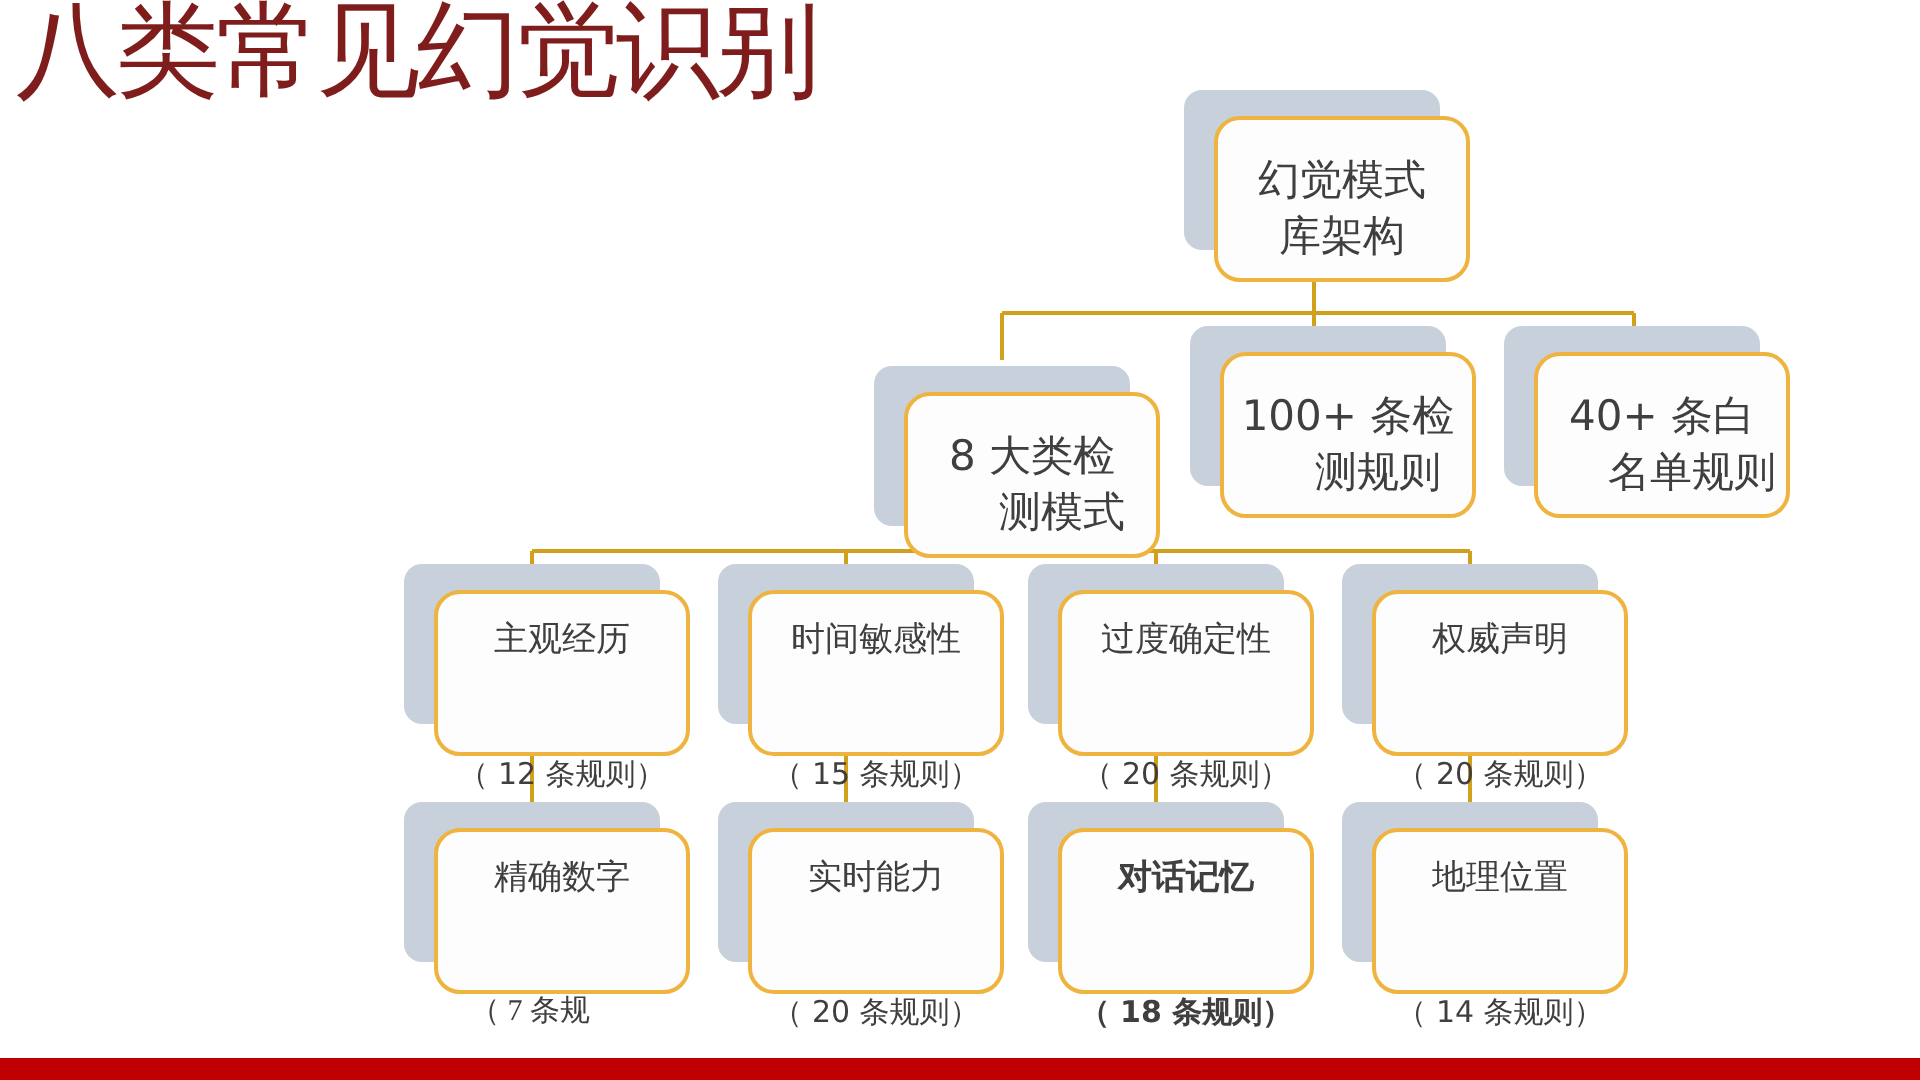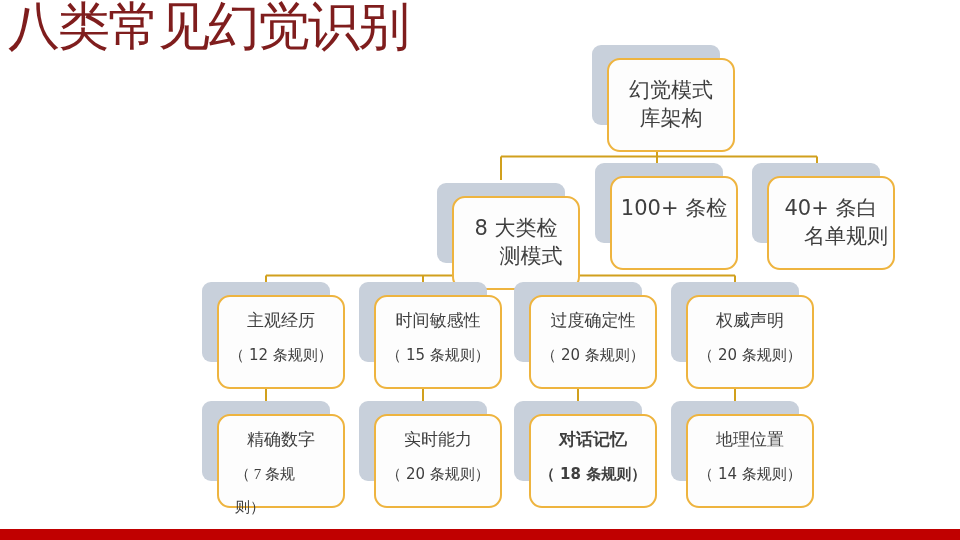--- a/index.html
+++ b/index.html
@@ -15,32 +15,32 @@
     color:#7f1d1d;white-space:nowrap;
   }
   #connectors{position:absolute;left:0;top:0;z-index:1;}
   #connectors path{stroke:var(--connector,#D1A01D);stroke-width:2;fill:none;}
   .node{position:absolute;z-index:2;width:145px;height:98px;}
   .shadow{
     position:absolute;left:0;top:0;width:128px;height:80px;
     background:var(--shadow,#C8D0DB);border-radius:9px;
   }
   .card{
-    position:absolute;left:15px;top:13px;width:128px;height:94px;
+    position:absolute;left:15px;top:13px;width:128px;height:83px;
     box-sizing:border-box;border:2.5px solid var(--box-border,#EEB43F);
     border-radius:13px;background:#FDFDFD;
     display:flex;flex-direction:column;align-items:center;
     text-align:center;overflow:visible;
   }
   .card.big{padding-top:16px;}
   .card.small{padding-top:13px;}
   .big-line{font-size:21px;line-height:28px;white-space:nowrap;width:100%;}
   .big-line.indent{padding-left:30px;box-sizing:border-box;text-align:center;}
   .t{font-size:17px;line-height:20px;margin-bottom:15px;white-space:nowrap;width:100%;text-align:center;}
-  .s{font-size:15px;line-height:20px;white-space:nowrap;width:100%;}
+  .s{font-size:15px;line-height:20px;white-space:nowrap;width:100%;margin-top:32px;}
   .s.left{text-align:left;padding-left:16px;box-sizing:border-box;font-family:Liberation Serif, serif;}
   .s.over{margin-top:13px;}
   .footer-bar{
     position:absolute;left:0;bottom:0;width:960px;height:11px;
     background:var(--footer-bar,#C00000);z-index:3;
   }
 </style>
 </head>
 <body>
 
@@ -64,20 +64,21 @@
   <div class="shadow"></div>
   <div class="card big">
     <div class="big-line">8 大类检</div>
     <div class="big-line indent">测模式</div>
   </div>
 </div>
 <div class="node" style="left:595px;top:163px;">
   <div class="shadow"></div>
   <div class="card big">
     <div class="big-line">100+ 条检</div>
+    <div class="big-line indent">测规则</div>
   </div>
 </div>
 <div class="node" style="left:752px;top:163px;">
   <div class="shadow"></div>
   <div class="card big">
     <div class="big-line">40+ 条白</div>
     <div class="big-line indent">名单规则</div>
   </div>
 </div>
 

